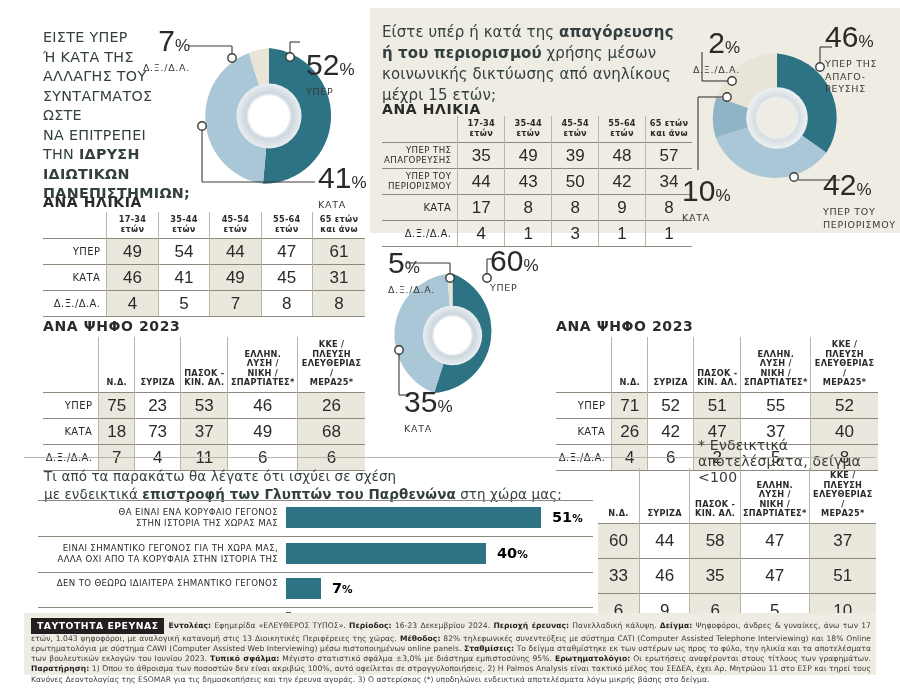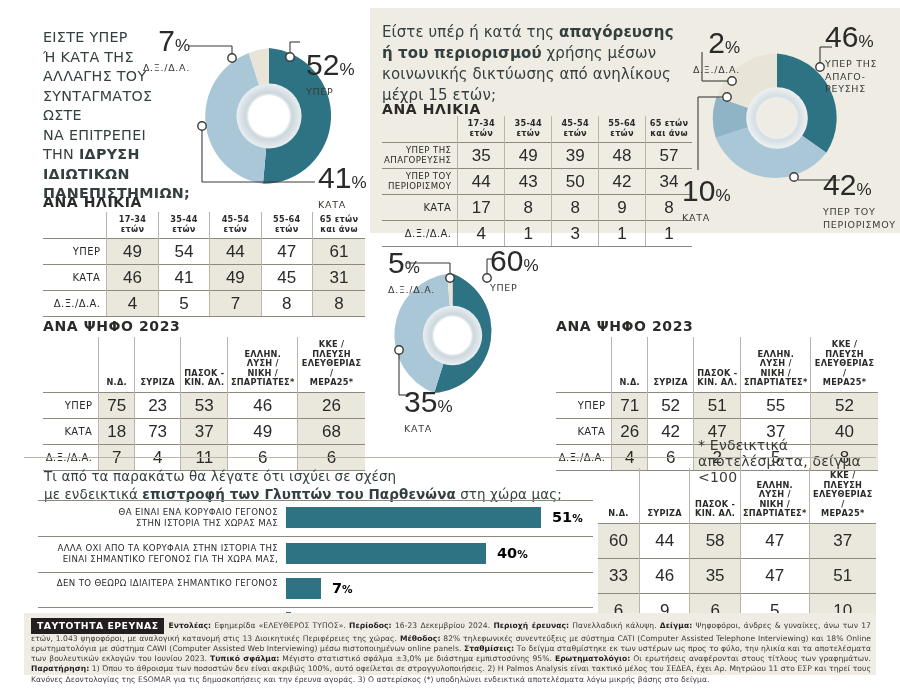--- a/index.html
+++ b/index.html
@@ -536,22 +536,22 @@
       </div>
       <div class="bar" style="position:absolute;left:248px;top:6px;width:255px;"></div>
       <div class="barval" style="position:absolute;left:508px;top:8px;">
         <span>51</span><span class="pc">%</span>
       </div>
     </div>
     <div class="rule" style="position:relative;left:0;top:0;width:555px;height:1px;"></div>
 
     <div style="position:relative;height:35px;">
       <div class="barrow-lab" style="position:absolute;left:0;top:6px;width:240px;">
+        <div>ΕΙΝΑΙ ΣΗΜΑΝΤΙΚΟ ΓΕΓΟΝΟΣ ΓΙΑ ΤΗ ΧΩΡΑ ΜΑΣ,</div>
         <div>ΑΛΛΑ ΟΧΙ ΑΠΟ ΤΑ ΚΟΡΥΦΑΙΑ ΣΤΗΝ ΙΣΤΟΡΙΑ ΤΗΣ</div>
-        <div>ΕΙΝΑΙ ΣΗΜΑΝΤΙΚΟ ΓΕΓΟΝΟΣ ΓΙΑ ΤΗ ΧΩΡΑ ΜΑΣ,</div>
       </div>
       <div class="bar" style="position:absolute;left:248px;top:6px;width:200px;"></div>
       <div class="barval" style="position:absolute;left:453px;top:8px;">
         <span>40</span><span class="pc">%</span>
       </div>
     </div>
     <div class="rule" style="position:relative;left:0;top:0;width:555px;height:1px;"></div>
 
     <div style="position:relative;height:34px;">
       <div class="barrow-lab" style="position:absolute;left:0;top:5px;width:240px;">

